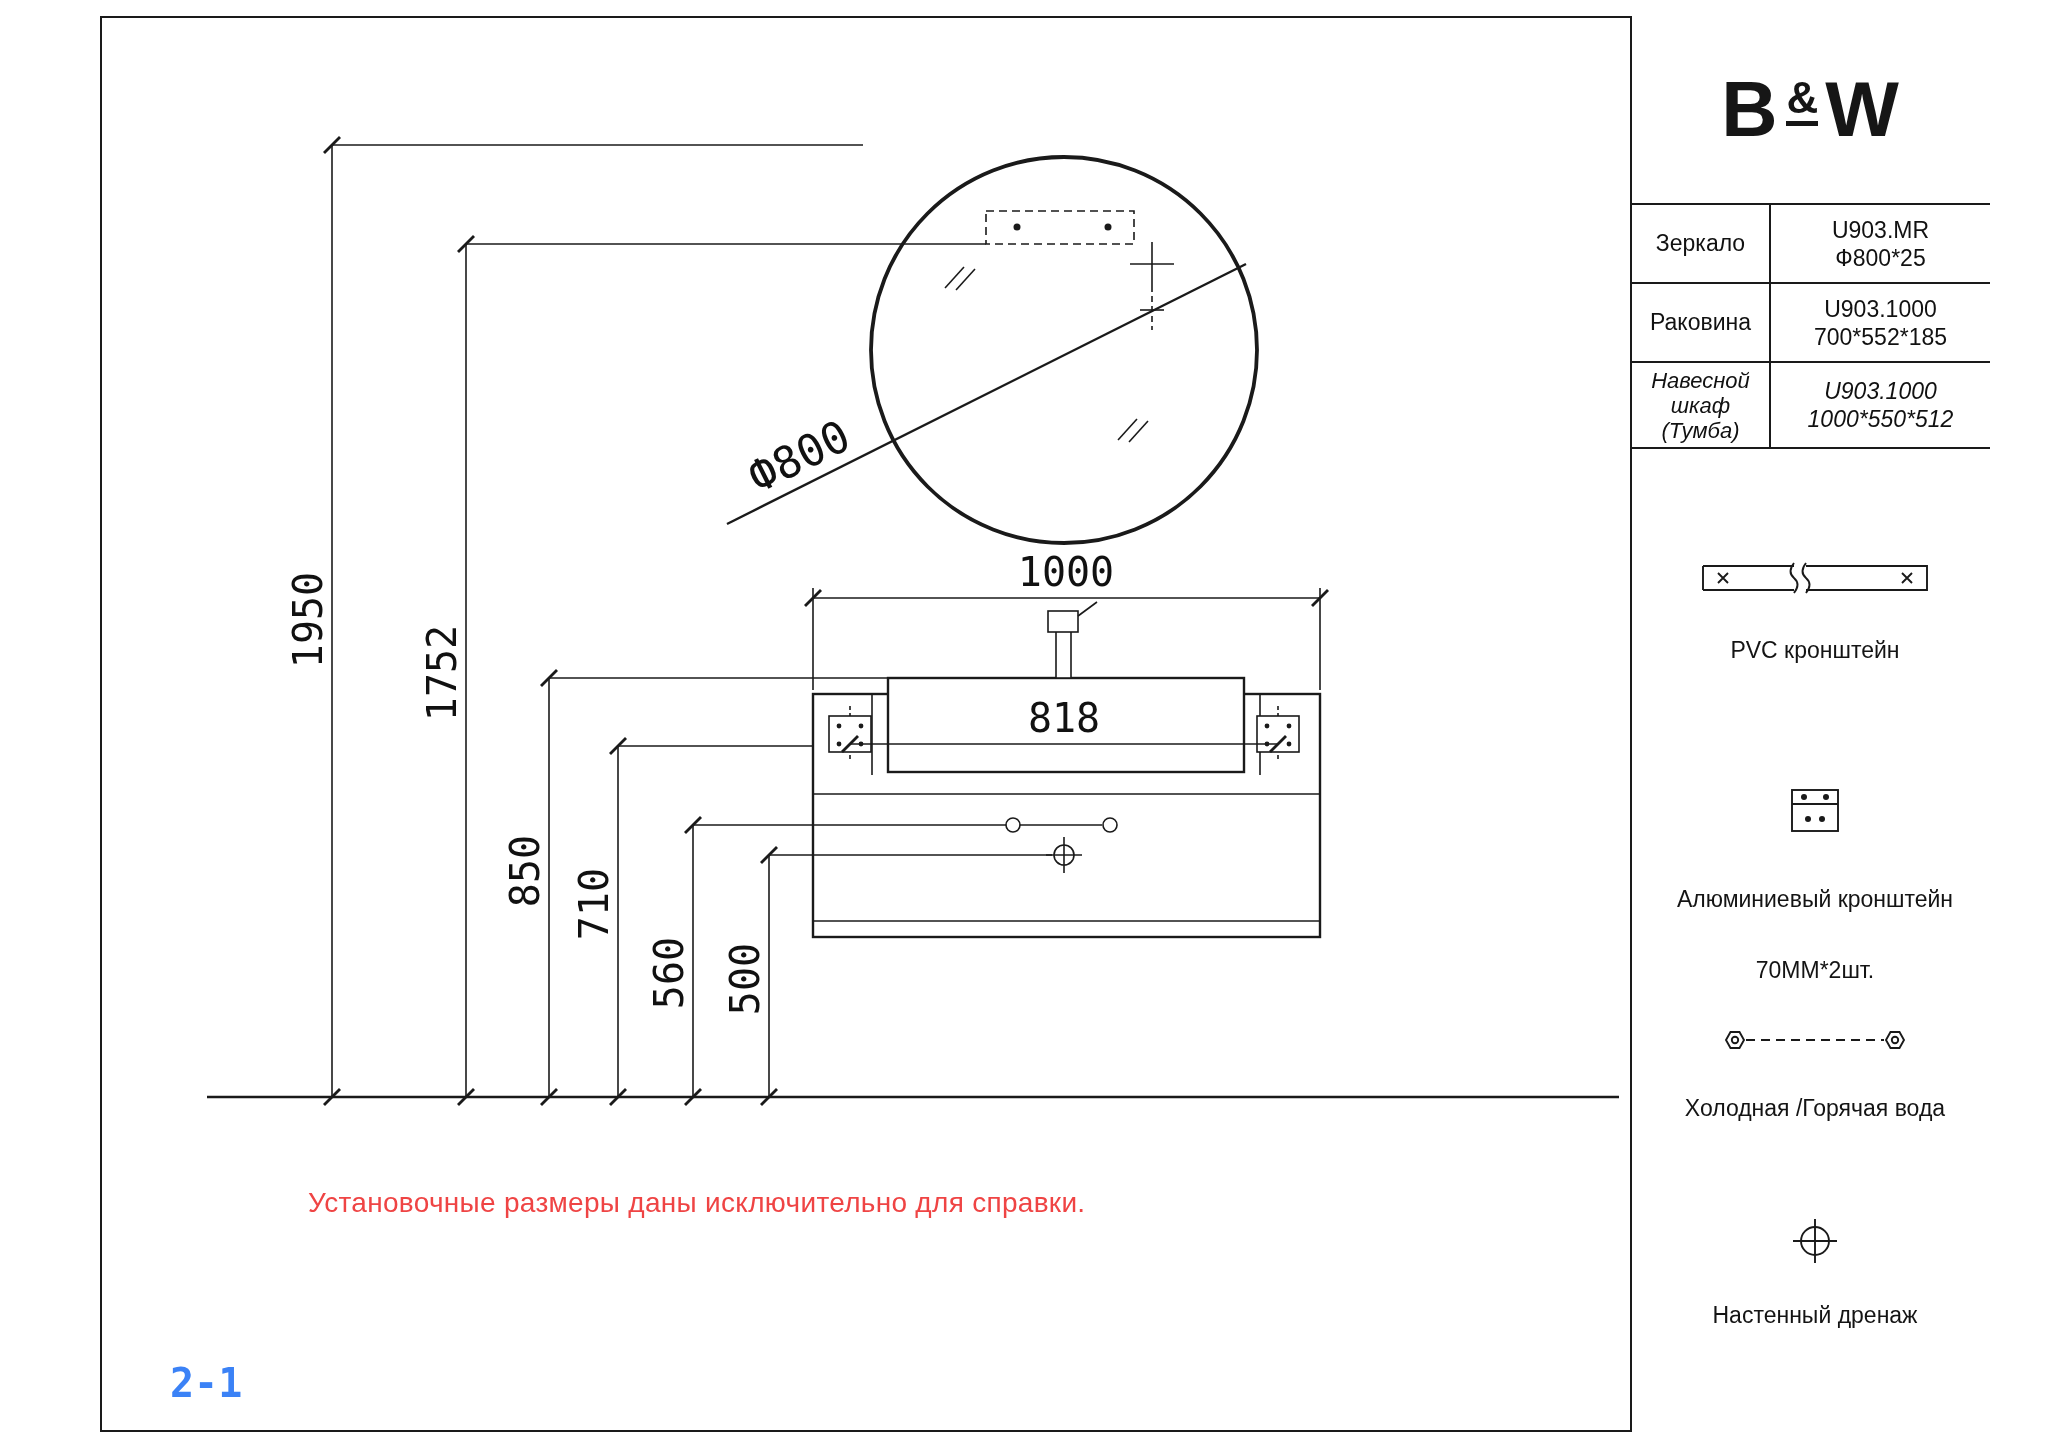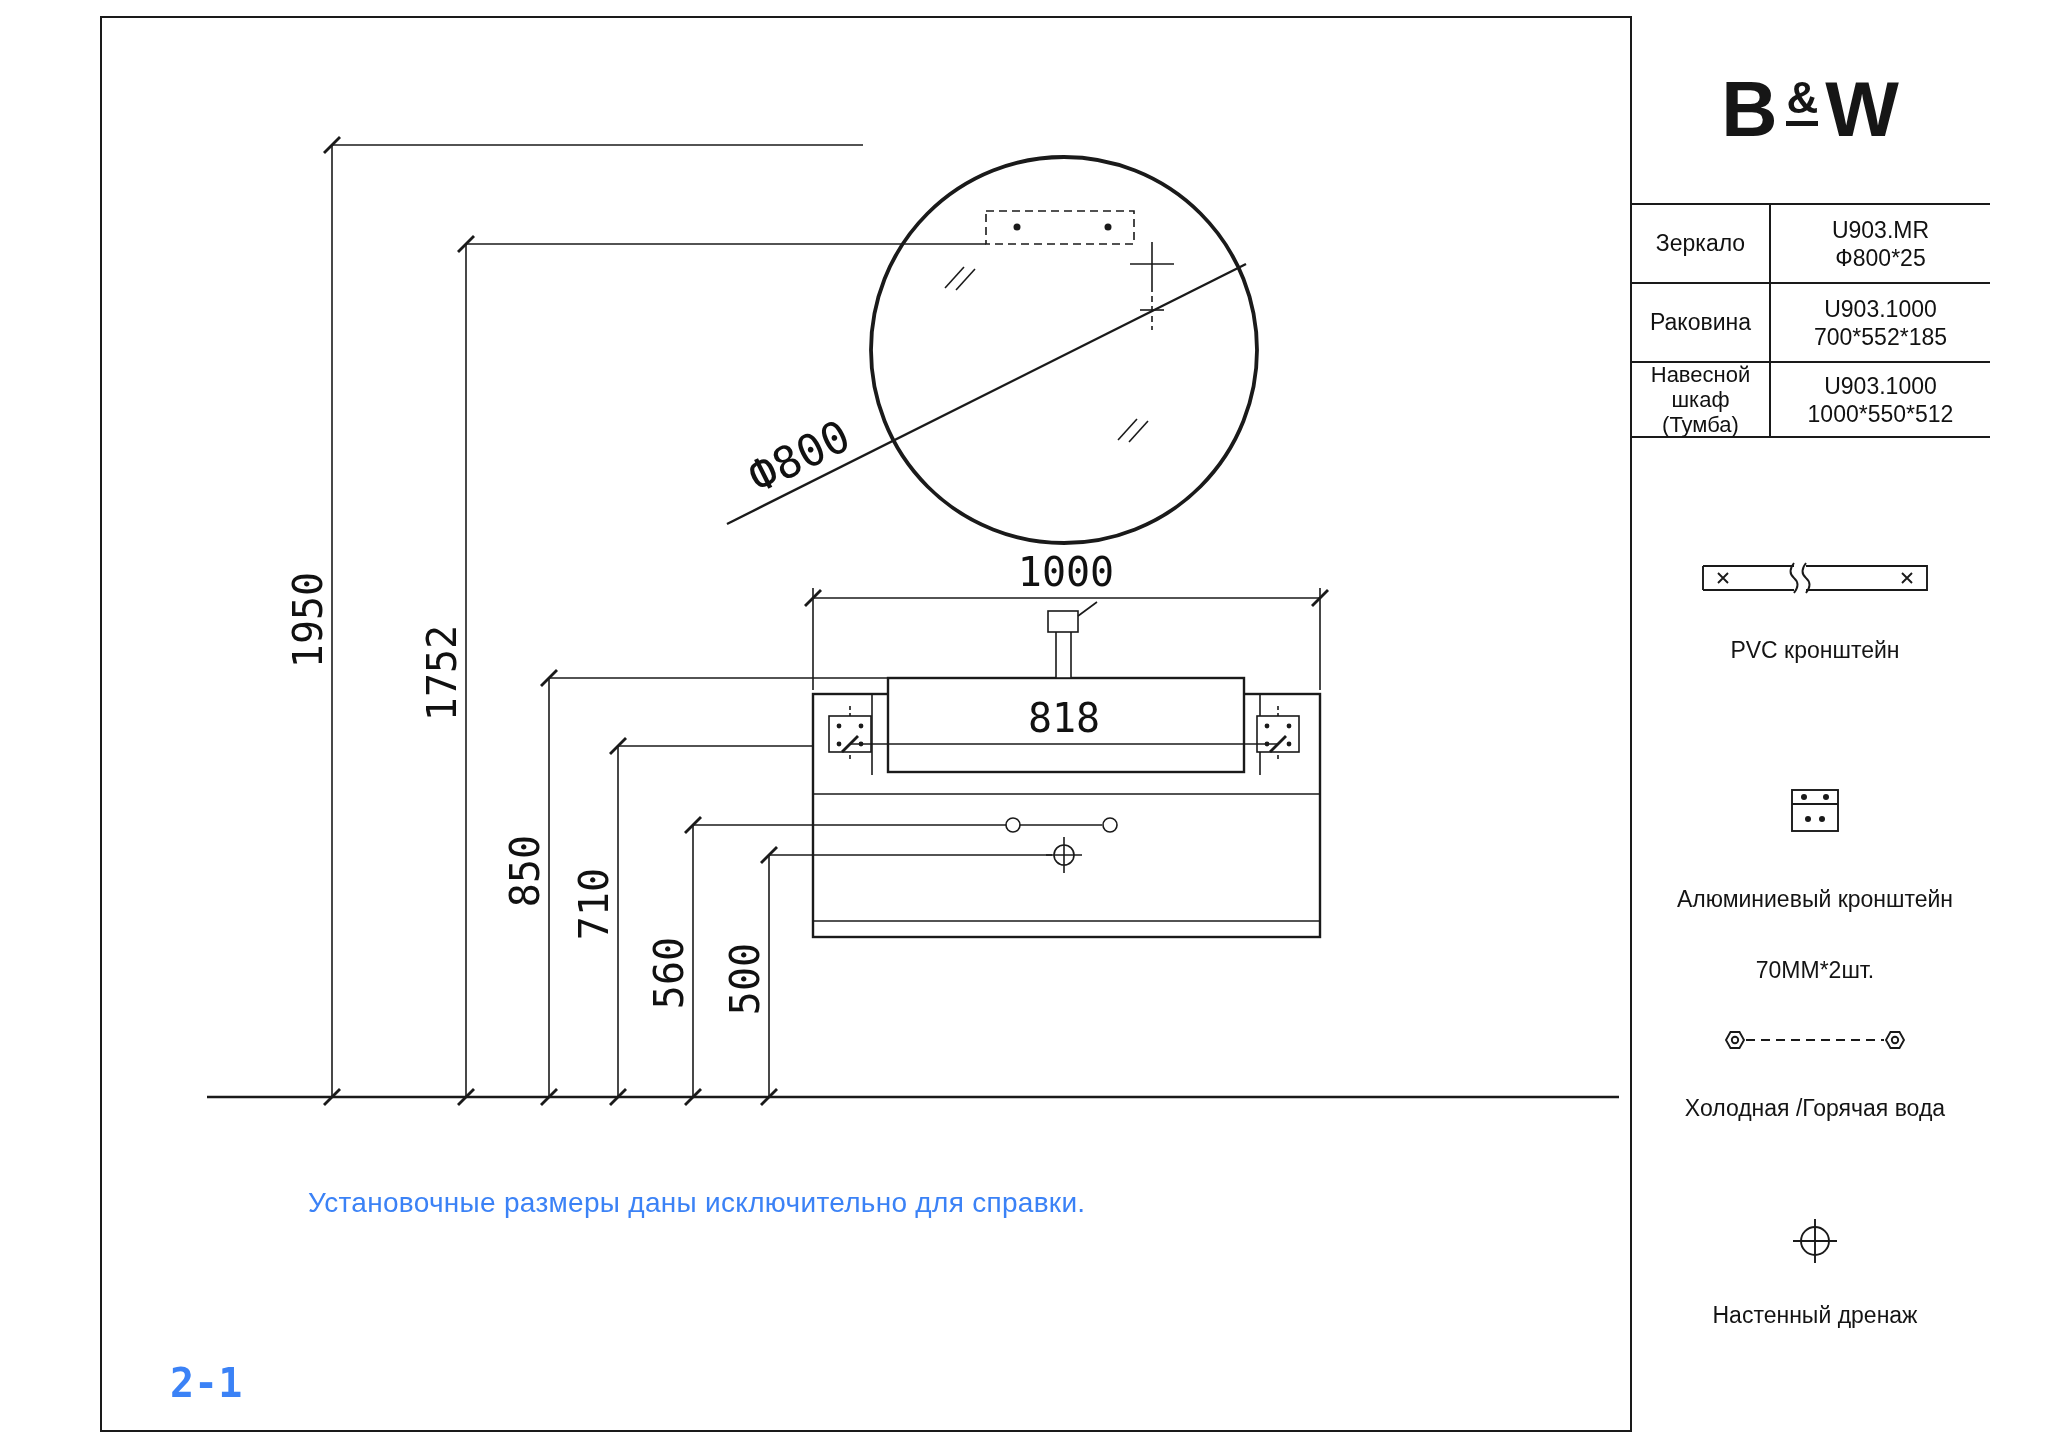--- a/index.html
+++ b/index.html
@@ -9,32 +9,32 @@
   svg.drawing { position:absolute; left:0; top:0; }
   .drawing line, .drawing path, .drawing rect, .drawing circle { stroke:#1a1a1a; fill:none; stroke-width:1.6; }
   .drawing .mid { stroke-width:2.4; }
   .drawing .thick { stroke-width:3.8; }
   .drawing .tick { stroke-width:2.8; }
   .drawing .dot { fill:#1a1a1a; stroke:none; }
   .drawing .white { fill:#ffffff; }
   .drawing text { fill:#111; stroke:none; font-family:"DejaVu Sans Mono",monospace; font-size:40px; }
   .drawing text.dia { font-size:44px; }
 
-  .note { position:absolute; left:308px; top:1183px; font-size:28px; line-height:39px; color:#3b82f6; letter-spacing:0.3px; }
+  .note { position:absolute; left:308px; top:1183px; font-size:28px; line-height:39px; color:#ef4444; letter-spacing:0.3px; }
   .page-number { position:absolute; left:170px; top:1360px; font-size:40px; font-family:"DejaVu Sans Mono",monospace; font-weight:bold; color:#3b82f6; }
 
   .panel { position:absolute; left:1630px; top:16px; width:360px; height:1416px; border-left:2px solid #1a1a1a; background:#fff; }
   .logo-row { height:189px; border-bottom:2px solid #1a1a1a; display:flex; align-items:center; justify-content:center; }
   .logo-b,.logo-w { font-size:78px; font-weight:800; letter-spacing:2px; color:#161616; }
   .logo-amp { font-size:44px; font-weight:700; color:#161616; display:inline-block; border-bottom:5px solid #161616; line-height:1.05; margin:0 7px; transform:translateY(-9px); }
 
   .spec-table { width:100%; }
   .spec-row { display:flex; border-bottom:2px solid #1a1a1a; }
   .spec-row.r1,.spec-row.r2 { height:79px; }
-  .spec-row.r3 { height:75px; }
+  .spec-row.r3 { height:86px;font-style:italic; }
   .spec-label { width:139px; border-right:2px solid #1a1a1a; display:flex; flex-direction:column; align-items:center; justify-content:center; font-size:23px; line-height:27px; text-align:left; }
   .spec-row.r3 .spec-label { font-size:22px; line-height:25px; }
   .spec-value { flex:1; display:flex; flex-direction:column; align-items:center; justify-content:center; font-size:23px; line-height:28px; text-align:center; }
 
   .legend-item { position:absolute; left:8px; right:0; text-align:center; }
   .legend-label { font-size:23px; line-height:29px; color:#141414; }
   .li-pvc { top:544px; }  .li-pvc .legend-label { margin-top:36px; }
   .li-alum { top:765px; } .li-alum .legend-label { margin-top:42px; }
   .li-water { top:1006px; } .li-water .legend-label { margin-top:32px; }
   .li-drain { top:1193px; } .li-drain .legend-label { margin-top:24px; }

